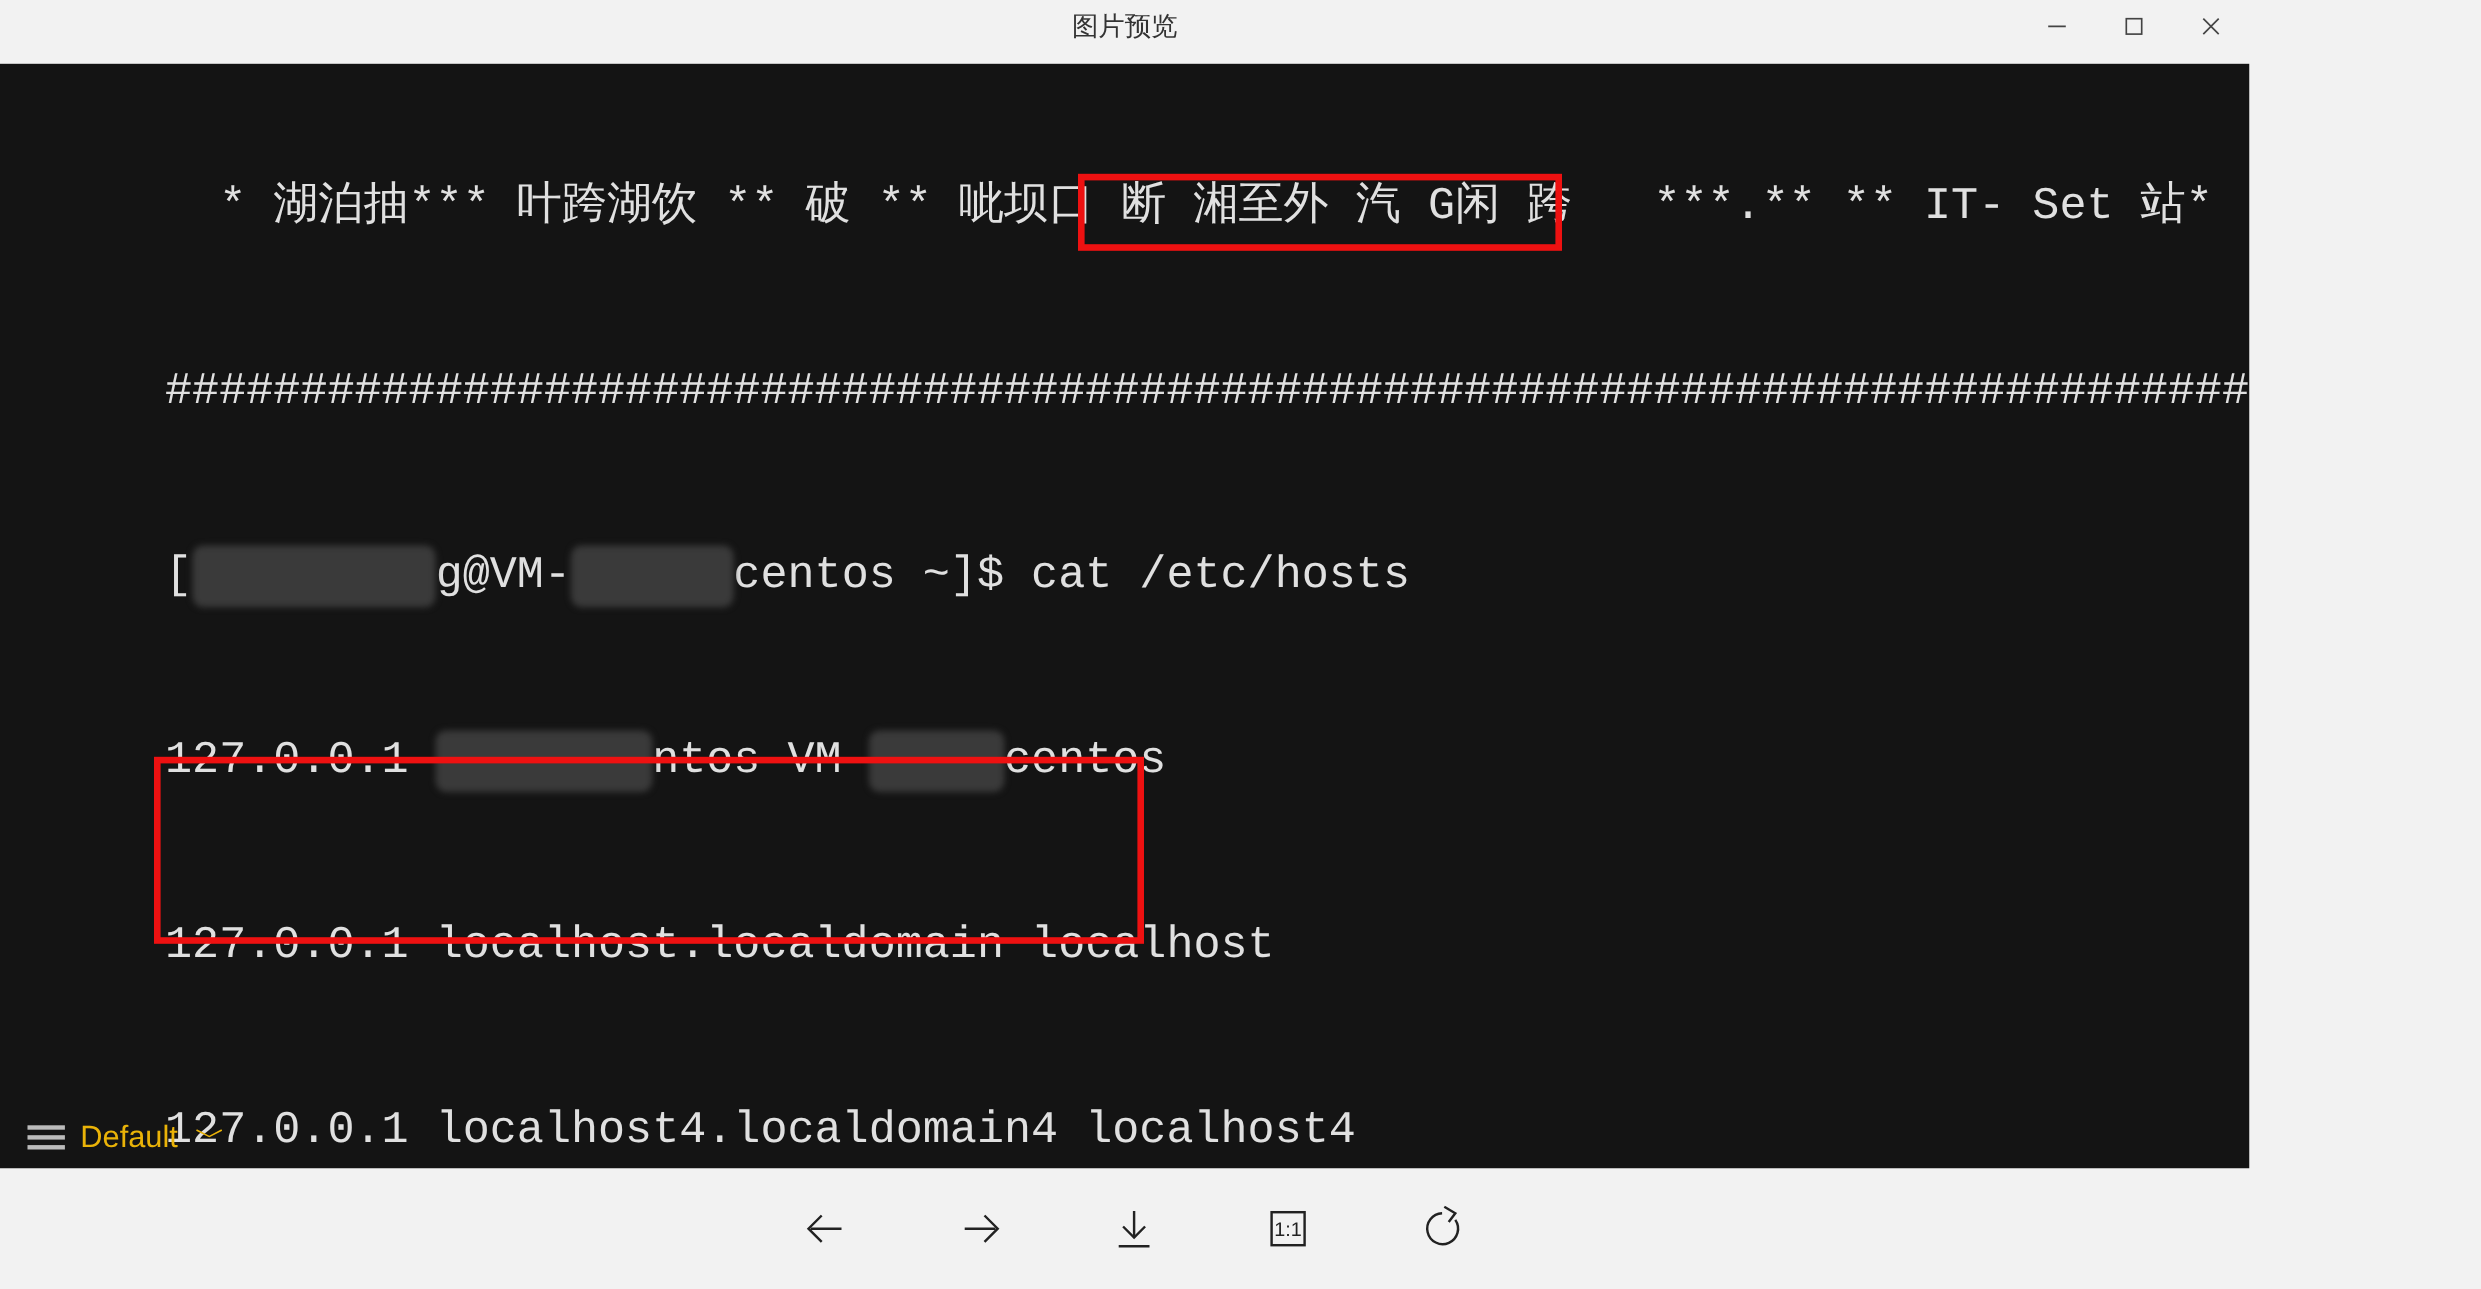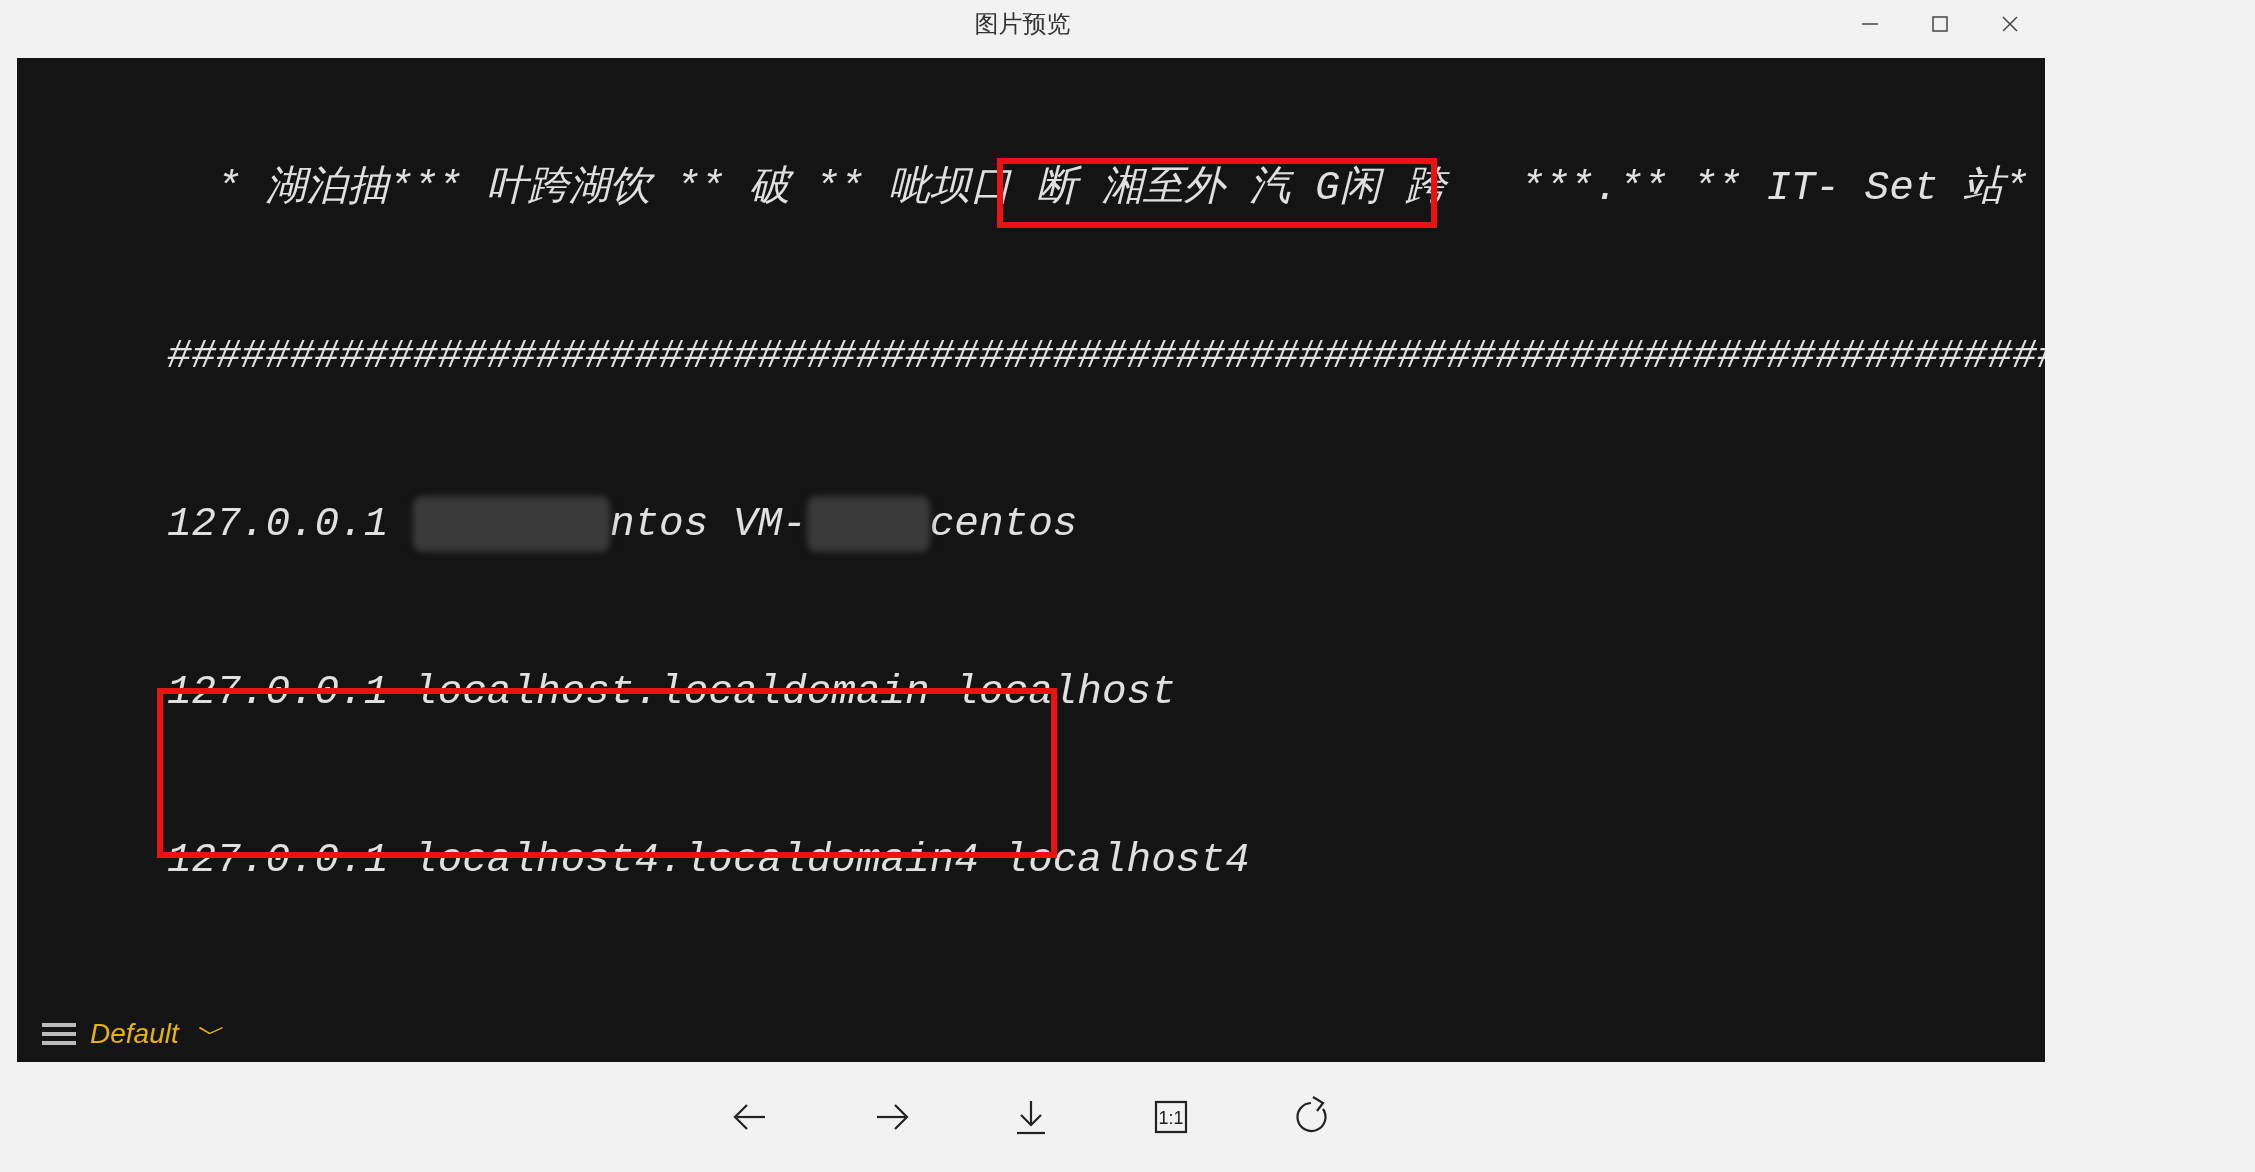--- a/index.html
+++ b/index.html
@@ -2,21 +2,21 @@
 <html><head>
 <meta charset="utf-8">
 <style>
   html,body{margin:0;padding:0;width:2255px;height:1172px;background:#f2f2f2;font-family:"Segoe UI","Microsoft YaHei",Arial,sans-serif;overflow:hidden;}
   .window{width:2045px;height:1172px;background:#f2f2f2;display:flex;flex-direction:column;}
   .titlebar{height:48px;display:flex;align-items:center;justify-content:center;position:relative;background:#f2f2f2;}
   .titlebar .title{font-size:24px;color:#333;}
   .win-controls{position:absolute;right:0;top:0;height:48px;display:flex;}
   .win-btn{width:70px;height:48px;display:flex;align-items:center;justify-content:center;color:#555;}
   .win-btn svg{stroke:#444;stroke-width:1.5;fill:none;}
-  .content-area{flex:1;display:flex;align-items:flex-start;justify-content:center;padding:10px 0 0 17px;overflow:hidden;font-style:italic;}
+  .content-area{flex:1;display:flex;align-items:flex-start;justify-content:center;padding:10px 0 0 0;overflow:hidden;}
   .image-frame{width:2210px;height:1005px;background:#141414;position:relative;overflow:hidden;}
   .terminal{position:absolute;left:0;top:0;right:0;font-family:"Consolas","Courier New",monospace;font-size:41px;color:#e0e0e0;line-height:56px;white-space:pre;}
   .tline{position:relative;height:56px;}
   .blur{background:#3a3a3a;color:transparent;border-radius:10px;display:inline-block;filter:blur(3px);}
   .redbox{position:absolute;border:6px solid #e11;box-sizing:border-box;}
   .bottom-toolbar{height:110px;background:#f2f2f2;display:flex;align-items:center;justify-content:center;gap:90px;margin-left:16px;}
   .tb-btn{width:50px;height:50px;display:flex;align-items:center;justify-content:center;color:#222;}
   .tb-btn svg{stroke:#222;stroke-width:2.2;fill:none;}
   .status-bar{position:absolute;left:25px;bottom:10px;display:flex;align-items:center;gap:14px;color:#eab308;font-family:"Segoe UI",Arial,sans-serif;font-size:28px;}
   .hamburger{display:inline-flex;flex-direction:column;gap:5px;}
@@ -48,20 +48,21 @@
           </svg>
       </div>
     </div>
   </div>
 
   <div class="content-area">
     <div class="image-frame">
       <div class="terminal" style="left:150px;top:-10px;">
         <div class="tline"><span>  * 湖泊抽*** 叶跨湖饮 ** 破 ** 呲坝口 断 湘至外 汽 G闲 跨   ***.** ** IT- Set 站*</span></div>
         <div class="tline"><span>#################################################################################################################</span></div>
+        <div class="tline"><span>[</span><span class="blur">xxxxxxxxx</span><span>g@VM-</span><span class="blur">xxxxxx</span><span>centos ~]$</span><span> cat /etc/hosts</span></div>
         <div class="tline"><span>127.0.0.1 </span><span class="blur">xxxxxxxx</span><span>ntos VM-</span><span class="blur">xxxxx</span><span>centos</span></div>
         <div class="tline"><span>127.0.0.1 localhost.localdomain localhost</span></div>
         <div class="tline"><span>127.0.0.1 localhost4.localdomain4 localhost4</span></div>
         
         
         
         
         
         
         

